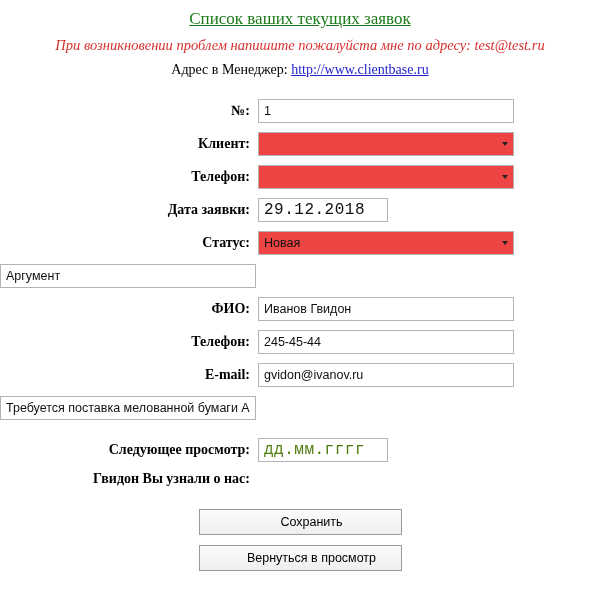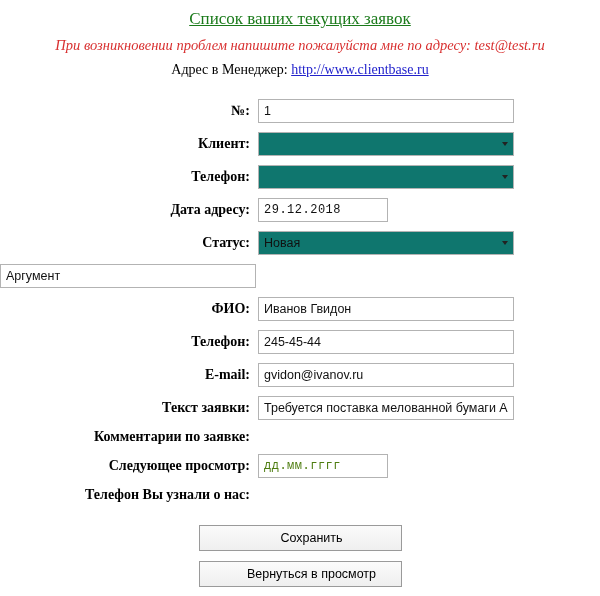--- a/index.html
+++ b/index.html
@@ -84,29 +84,29 @@
     height: 24px;
     border: 1px solid #b3b3b3;
     background: #ffffff;
     font-family: "Liberation Sans", sans-serif;
     font-size: 12.5px;
     color: #111;
     padding: 2px 5px;
     outline: none;
   }
   .inp.wide { width: 256px; }
-  .inp.date { width: 130px; font-family: "Liberation Mono", monospace; font-size: 12px; letter-spacing: 0.5px; }
+  .inp.date { width: 130px; font-family: "Liberation Mono", monospace; font-size: 16px; letter-spacing: 0.5px; }
   .inp.date.placeholder { color: #4d7c0f; }
 
   .sel {
     box-sizing: border-box;
     width: 256px;
     height: 24px;
     border: 1px solid #b3b3b3;
-    background: #0f766e;
+    background: #ef4444;
     font-family: "Liberation Sans", sans-serif;
     font-size: 12.5px;
     color: #111;
     padding: 2px 18px 2px 5px;
     display: flex;
     align-items: center;
     position: relative;
     cursor: pointer;
   }
   .sel .sel-text {
@@ -188,21 +188,21 @@
       <div class="label">Телефон:</div>
       <div class="field">
         <div class="sel">
           <span class="sel-text"></span>
           <span class="arrow"></span>
         </div>
       </div>
     </div>
 
     <div class="row">
-      <div class="label">Дата адресу:</div>
+      <div class="label">Дата заявки:</div>
       <div class="field">
         <input class="inp date" type="text" value="29.12.2018" style="">
       </div>
     </div>
 
     <div class="row">
       <div class="label">Статус:</div>
       <div class="field">
         <div class="sel">
           <span class="sel-text">Новая</span>
@@ -232,39 +232,37 @@
     </div>
 
     <div class="row">
       <div class="label">E-mail:</div>
       <div class="field">
         <input class="inp wide" type="text" value="gvidon@ivanov.ru" style="">
       </div>
     </div>
 
     <div class="row">
-      <div class="label">Текст заявки:</div>
       <div class="field">
         <input class="inp wide" type="text" value="Требуется поставка мелованной бумаги А4, п" style="">
       </div>
     </div>
 
     <div class="row">
-      <div class="label">Комментарии по заявке:</div>
     </div>
 
     <div class="row">
       <div class="label">Следующее просмотр:</div>
       <div class="field">
         <input class="inp date placeholder" type="text" value="дд.мм.гггг" style="">
       </div>
     </div>
 
     <div class="row">
-      <div class="label">Телефон Вы узнали о нас:</div>
+      <div class="label">Гвидон Вы узнали о нас:</div>
     </div>
 
   </div>
 
   <div class="buttons">
     <div class="btn">Сохранить</div>
     <div class="btn">Вернуться в просмотр</div>
   </div>
 
 </div>

